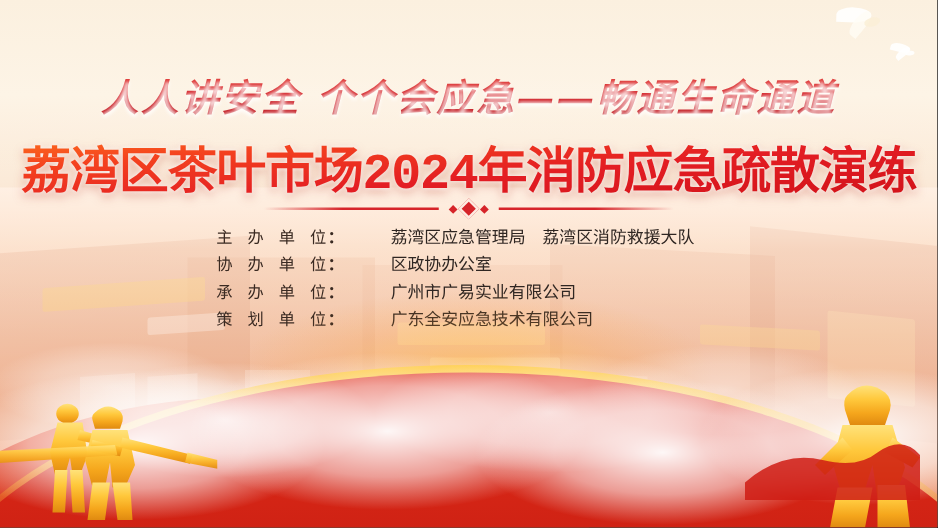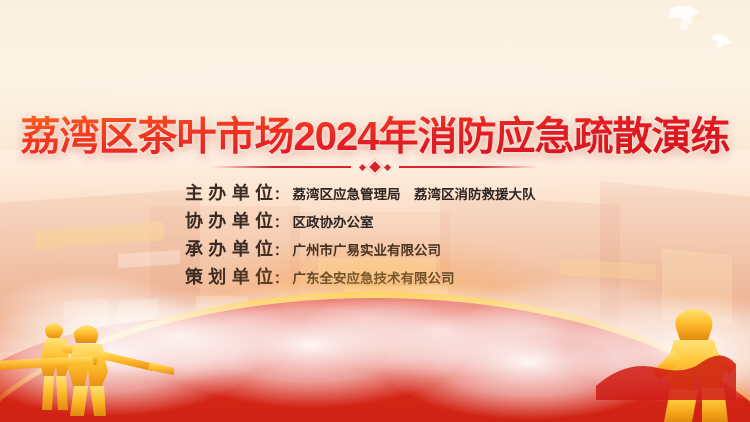--- a/index.html
+++ b/index.html
@@ -58,45 +58,45 @@
     color:#d4242a;
     background:linear-gradient(180deg,#e8453d 0%,#d2232a 55%,#b8161d 100%);
     -webkit-background-clip:text;background-clip:text;-webkit-text-fill-color:transparent;
     text-shadow:0 2px 3px rgba(255,255,255,0.85);
     white-space:nowrap;
   }
 
   
   .title{
     position:absolute;left:0;right:0;top:104px;text-align:center;
-    font-family:Liberation Sans, sans-serif;
+    font-family:Liberation Mono, monospace;
     font-weight:800;font-size:40px;letter-spacing:-1px;white-space:nowrap;
     background:linear-gradient(175deg,#ff7a1e 0%,#f4421f 26%,#e31d23 58%,#cf1118 100%);
     -webkit-background-clip:text;background-clip:text;-webkit-text-fill-color:transparent;
     filter:drop-shadow(0 0 2px rgba(255,255,255,0.95)) drop-shadow(0 3px 4px rgba(180,40,20,0.30));
   }
 
   
   .divider{position:absolute;left:0;right:0;top:161px;display:flex;align-items:center;justify-content:center;gap:9px;}
   .divider .bar{width:140px;height:1.6px;background:linear-gradient(90deg,rgba(214,36,42,0) 0%,#d6242a 45%,#d6242a 100%);}
   .divider .bar.r{background:linear-gradient(270deg,rgba(214,36,42,0) 0%,#d6242a 45%,#d6242a 100%);}
   .orn{display:flex;align-items:center;gap:4px;}
   .orn .dot{width:5px;height:5px;background:#d6242a;transform:rotate(45deg);}
   .orn .dia{width:12px;height:12px;background:#d6242a;transform:rotate(45deg);
             box-shadow:inset 0 0 0 2px rgba(255,245,235,0.95);}
 
   
   .orgs{position:absolute;left:0;right:0;top:178px;display:flex;flex-direction:column;align-items:center;gap:2px;}
   .row{display:flex;align-items:baseline;width:404px;}
   .row .lab{
     flex:0 0 88px;text-align:justify;text-align-last:justify;
-    font-weight:700;font-size:18px;color:#3a2a22;white-space:nowrap;margin-left:12px;
+    font-weight:400;font-size:13px;color:#3a2a22;white-space:nowrap;
   }
   .row .colon{font-weight:700;font-size:13.5px;color:#3a2a22;padding:0 5px 0 1px;}
-  .row .val{font-size:13.5px;color:#2f2622;white-space:nowrap;font-weight:700;}
+  .row .val{font-size:13.5px;color:#2f2622;white-space:nowrap;font-weight:400;margin-left:32px;}
   .row.cont .lab,.row.cont .colon{visibility:hidden;}
 
   
   .footer{position:absolute;left:0;right:0;top:296px;text-align:center;}
   .footer .place{font-size:13.5px;color:#2e2420;font-weight:500;letter-spacing:1px;}
   .footer .date{font-size:13.5px;color:#2e2420;font-weight:500;letter-spacing:1px;margin-top:5px;}
 
   
   .sweep{position:absolute;left:-60px;right:-60px;bottom:-86px;height:210px;
          border-radius:50% 50% 0 0 / 100% 100% 0 0;
@@ -155,20 +155,21 @@
       <i></i>
       <i></i>
       <i></i>
     </div>
   <div class="dove d2">
       <i></i>
       <i></i>
       <i></i>
     </div>
 
+  <div class="slogan">人人讲安全 个个会应急——畅通生命通道</div>
 
   <div class="title">荔湾区茶叶市场2024年消防应急疏散演练</div>
 
   <div class="divider">
     <div class="bar"></div>
     <div class="orn">
       <span class="dot"></span>
         <span class="dia"></span>
         <span class="dot"></span>
     </div>

